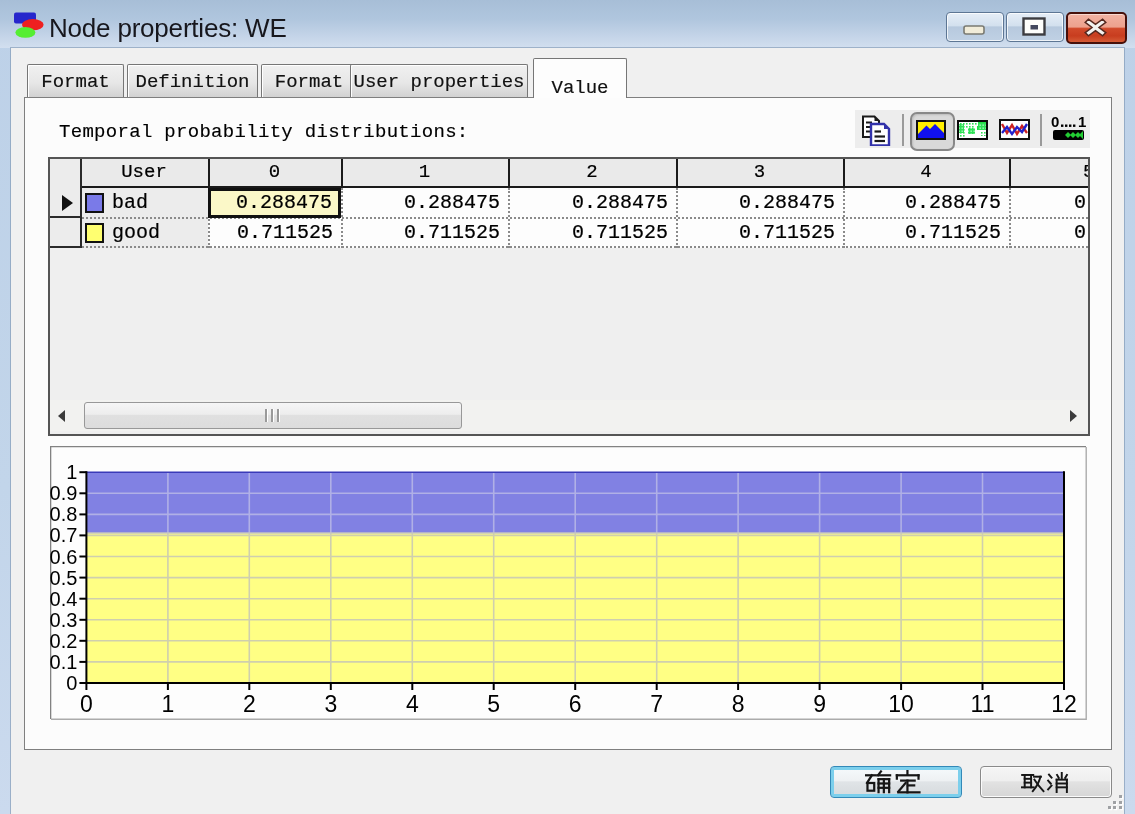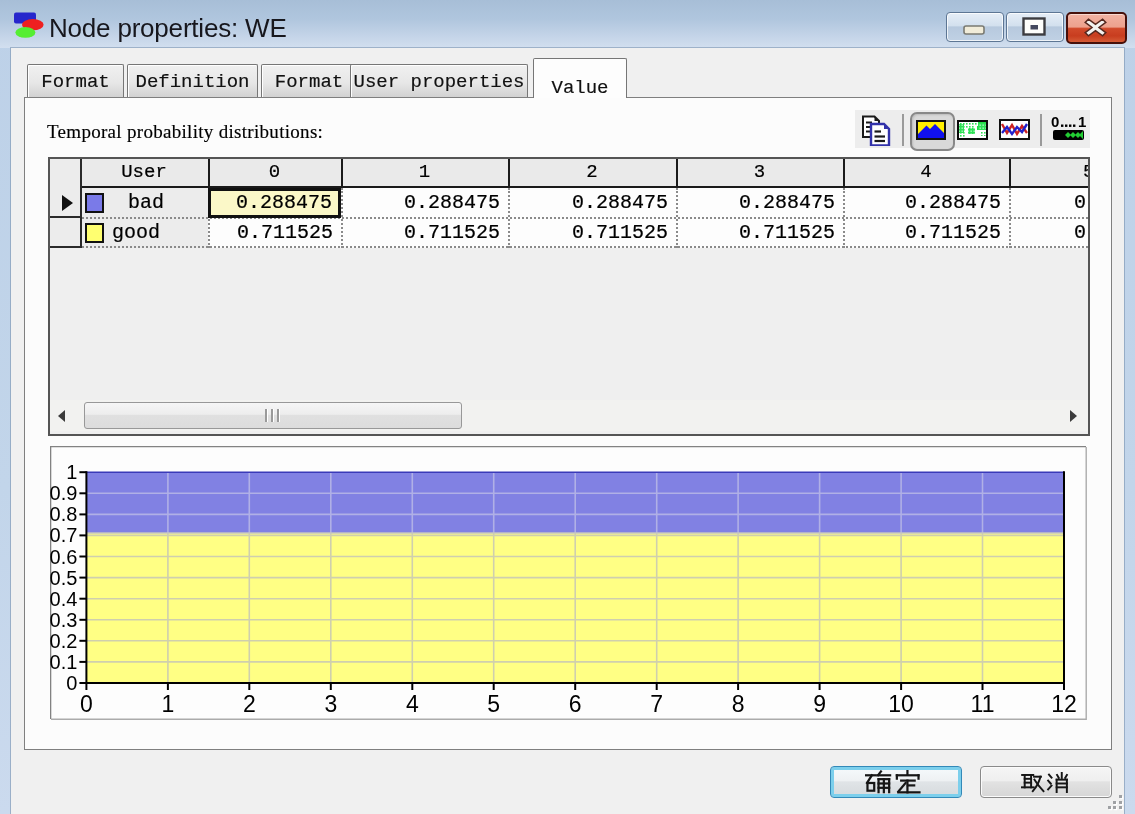--- a/index.html
+++ b/index.html
@@ -26,21 +26,21 @@
   box-shadow:inset 0 1px 0 rgba(255,255,255,.5);}
 
 .tab{top:64px;height:33px;box-sizing:border-box;background:linear-gradient(180deg,#f0f0f0 0%,#e7e7e7 55%,#d2d2d2 100%);
   border:1px solid #767676;border-bottom:none;border-radius:2px 2px 0 0;padding-top:2px;
   box-shadow:inset 1px 1px 0 #fff;
   font-family:"Liberation Mono",monospace;font-size:19px;font-weight:normal;-webkit-text-stroke:0.15px #000;color:#111;
   display:flex;align-items:center;justify-content:center;}
 #tabval{top:58px;height:40px;padding-top:18px;background:#fdfdfd;z-index:5;box-shadow:none;}
 
 #page{left:24px;top:97px;width:1086px;height:651px;background:#fcfcfc;border:1px solid #7f7f7f;}
-#lbl{left:47px;top:121px;font-family:Liberation Serif, serif;font-size:19px;font-weight:normal;-webkit-text-stroke:0.15px #000;color:#000;letter-spacing:0.3px;}
+#lbl{left:59px;top:121px;font-family:Liberation Mono, monospace;font-size:19px;font-weight:normal;-webkit-text-stroke:0.15px #000;color:#000;letter-spacing:0.3px;}
 
 #toolbar{left:855px;top:110px;width:235px;height:38px;background:#ededed;}
 
 #grid{left:48px;top:157px;width:1042px;height:279px;border:2px solid #555;background:#efefef;box-sizing:border-box;}
 .gcell{position:absolute;box-sizing:border-box;font-family:"Liberation Mono",monospace;color:#000;font-weight:normal !important;-webkit-text-stroke:0.2px #000;}
 
 #chartpanel{left:50px;top:446px;width:1037px;height:274px;}
 
 .pbtn{top:766px;width:132px;height:32px;border-radius:4px;box-sizing:border-box;}
 #okbtn{left:830px;border:1.6px solid #3389b8;
@@ -179,21 +179,21 @@
 <div class="abs gcell" style="left:341px;top:159px;width:167px;height:27px;line-height:27px;text-align:center;font-size:19px;font-weight:bold;">1</div>
 <div class="abs gcell" style="left:508px;top:159px;width:168px;height:27px;line-height:27px;text-align:center;font-size:19px;font-weight:bold;">2</div>
 <div class="abs gcell" style="left:676px;top:159px;width:167px;height:27px;line-height:27px;text-align:center;font-size:19px;font-weight:bold;">3</div>
 <div class="abs gcell" style="left:843px;top:159px;width:166px;height:27px;line-height:27px;text-align:center;font-size:19px;font-weight:bold;">4</div>
 <div class="abs gcell" style="left:1083px;top:159px;width:5px;height:27px;line-height:27px;overflow:hidden;font-size:19px;font-weight:bold;">5</div>
 <svg class="abs" style="left:60px;top:194px" width="15" height="18" viewBox="0 0 15 18">
     <path d="M2 1 L13 9 L2 17 Z" fill="#111"></path>
   </svg>
 <div class="abs" style="left:85px;top:193px;width:19px;height:20px;background:#7a7ae8;border:2px solid #111;box-sizing:border-box;"></div>
 <div class="abs" style="left:85px;top:223px;width:19px;height:20px;background:#ffff70;border:2px solid #111;box-sizing:border-box;"></div>
-<div class="abs gcell" style="left:112px;top:188px;width:90px;height:29px;line-height:29px;font-size:20px;font-weight:bold;margin-left:16px;">bad</div>
+<div class="abs gcell" style="left:112px;top:188px;width:90px;height:29px;line-height:29px;font-size:20px;font-weight:bold;">bad</div>
 <div class="abs gcell" style="left:112px;top:218px;width:90px;height:29px;line-height:29px;font-size:20px;font-weight:bold;">good</div>
 <div class="abs gcell" style="left:208px;top:188px;width:133px;height:30px;background:#fbf8c8;border:3px solid #111;box-sizing:border-box;line-height:24px;text-align:right;padding-right:6px;font-size:20px;font-weight:bold;">0.288475</div>
 <div class="abs gcell" style="left:341px;top:188px;width:159px;height:29px;line-height:29px;text-align:right;font-size:20px;font-weight:bold;">0.288475</div>
 <div class="abs gcell" style="left:508px;top:188px;width:160px;height:29px;line-height:29px;text-align:right;font-size:20px;font-weight:bold;">0.288475</div>
 <div class="abs gcell" style="left:676px;top:188px;width:159px;height:29px;line-height:29px;text-align:right;font-size:20px;font-weight:bold;">0.288475</div>
 <div class="abs gcell" style="left:843px;top:188px;width:158px;height:29px;line-height:29px;text-align:right;font-size:20px;font-weight:bold;">0.288475</div>
 <div class="abs gcell" style="left:208px;top:218px;width:125px;height:29px;line-height:29px;text-align:right;font-size:20px;font-weight:bold;">0.711525</div>
 <div class="abs gcell" style="left:341px;top:218px;width:159px;height:29px;line-height:29px;text-align:right;font-size:20px;font-weight:bold;">0.711525</div>
 <div class="abs gcell" style="left:508px;top:218px;width:160px;height:29px;line-height:29px;text-align:right;font-size:20px;font-weight:bold;">0.711525</div>
 <div class="abs gcell" style="left:676px;top:218px;width:159px;height:29px;line-height:29px;text-align:right;font-size:20px;font-weight:bold;">0.711525</div>

